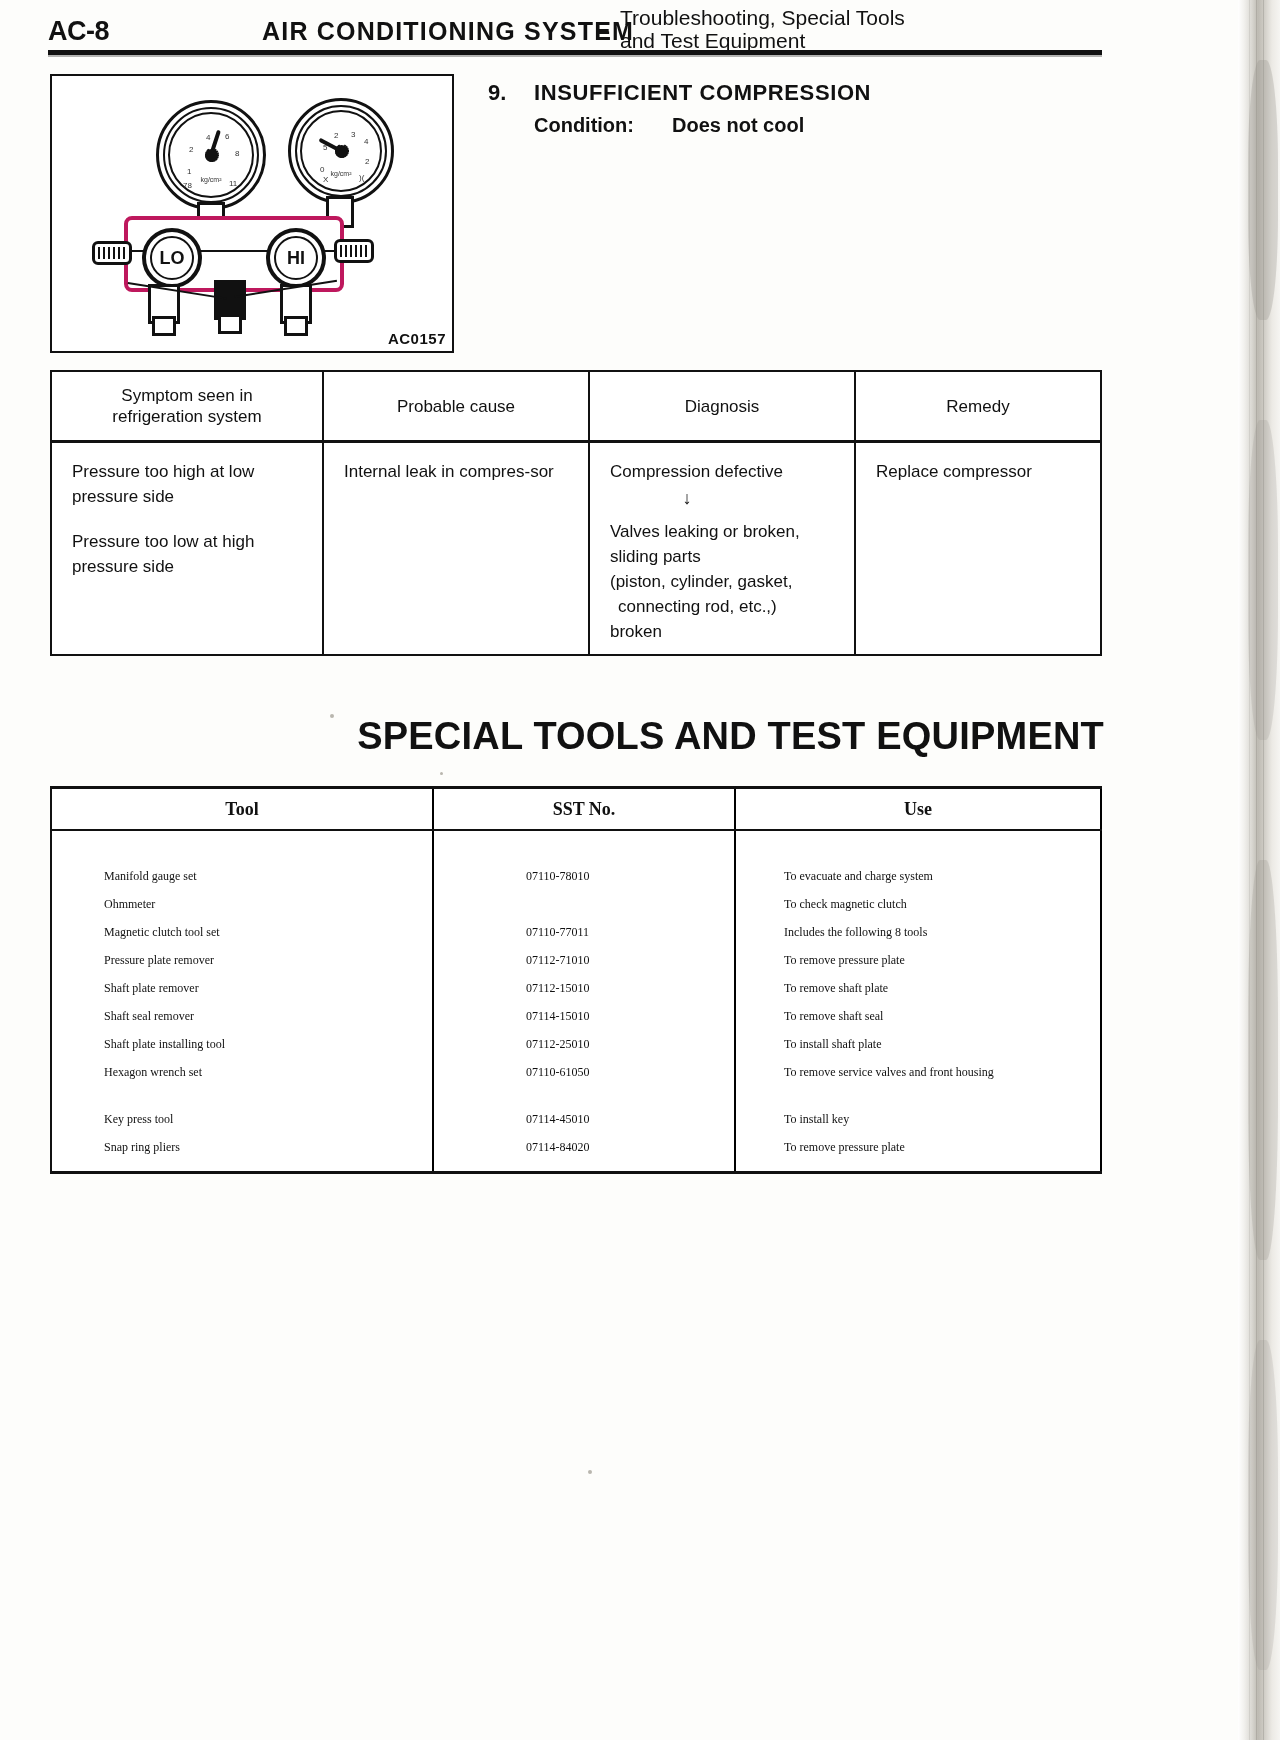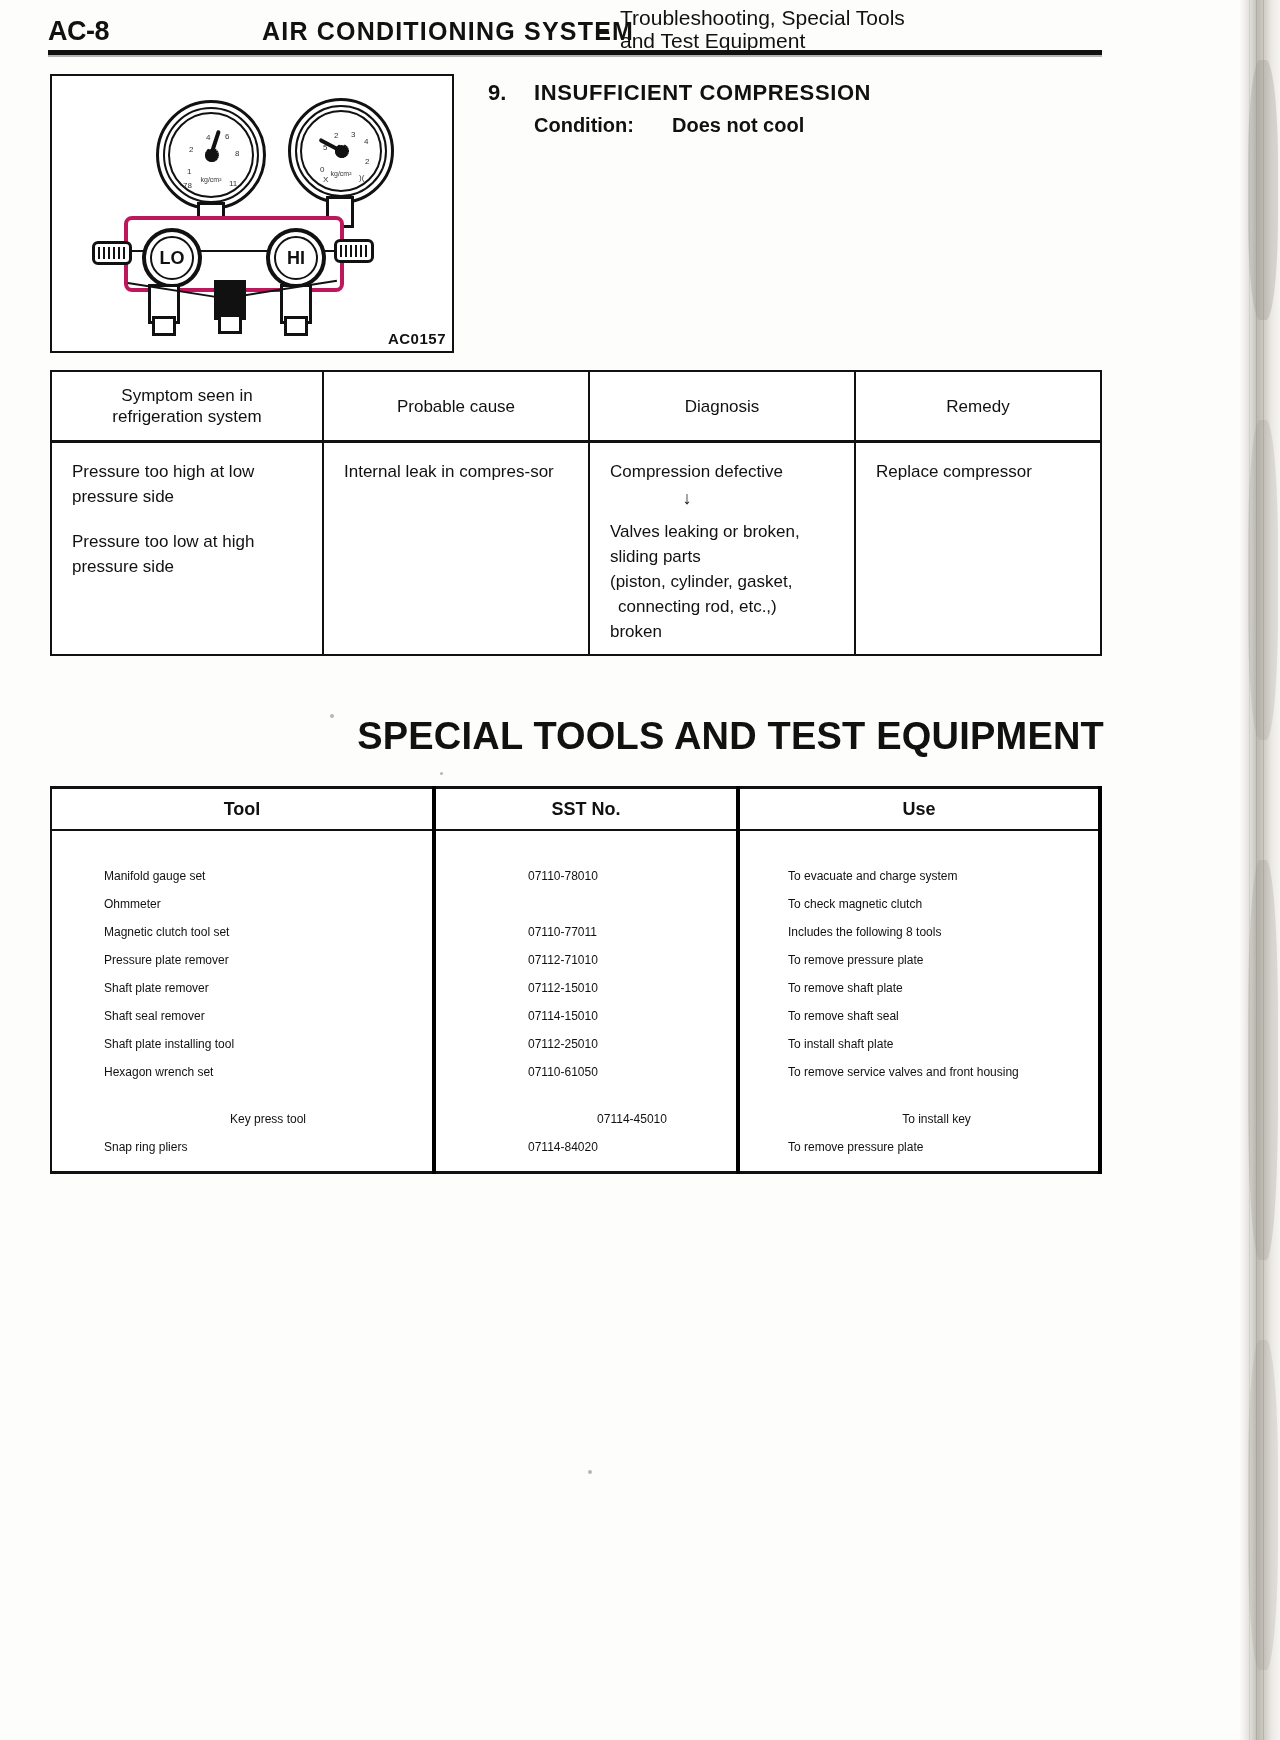--- a/index.html
+++ b/index.html
@@ -376,23 +376,24 @@
     position: absolute;
     left: 50px;
     top: 786px;
     width: 1052px;
     border-collapse: collapse;
     table-layout: fixed;
     background: #fff;
   }
   .tools-table th, .tools-table td {
     border-left: 2px solid #111;
-    border-right: 4px solid #000000;
+    border-right: 2px solid #000000;
     font-weight: normal;
     vertical-align: top;
+    font-family: Liberation Serif, serif;
   }
   .tools-table thead th {
     border-top: 3px solid #111;
     border-bottom: 2px solid #111;
     height: 38px;
     text-align: center;
     vertical-align: middle;
     font-size: 18px;
     font-weight: bold;
   }
@@ -401,21 +402,21 @@
   }
   .tools-table td {
     font-size: 12px;
     line-height: 22px;
     padding: 3px 0;
   }
   .tools-table td.c-tool { padding-left: 52px; }
   .tools-table td.c-sst  { padding-left: 92px; margin-left: 33px; }
   .tools-table td.c-use  { padding-left: 48px; padding-right: 13px; }
   .tools-table tbody tr.pad-top td { padding-top: 24px; }
-  .tools-table tbody tr.gap td { padding-top: 22px; text-align: center; }
+  .tools-table tbody tr.gap td { padding-top: 22px; }
   .spacer-row td { height: 10px; padding: 0; }
 
   .speck {
     position: absolute;
     background: #b9b6ae;
     border-radius: 50%;
   }
 </style>
 </head>
 <body>

